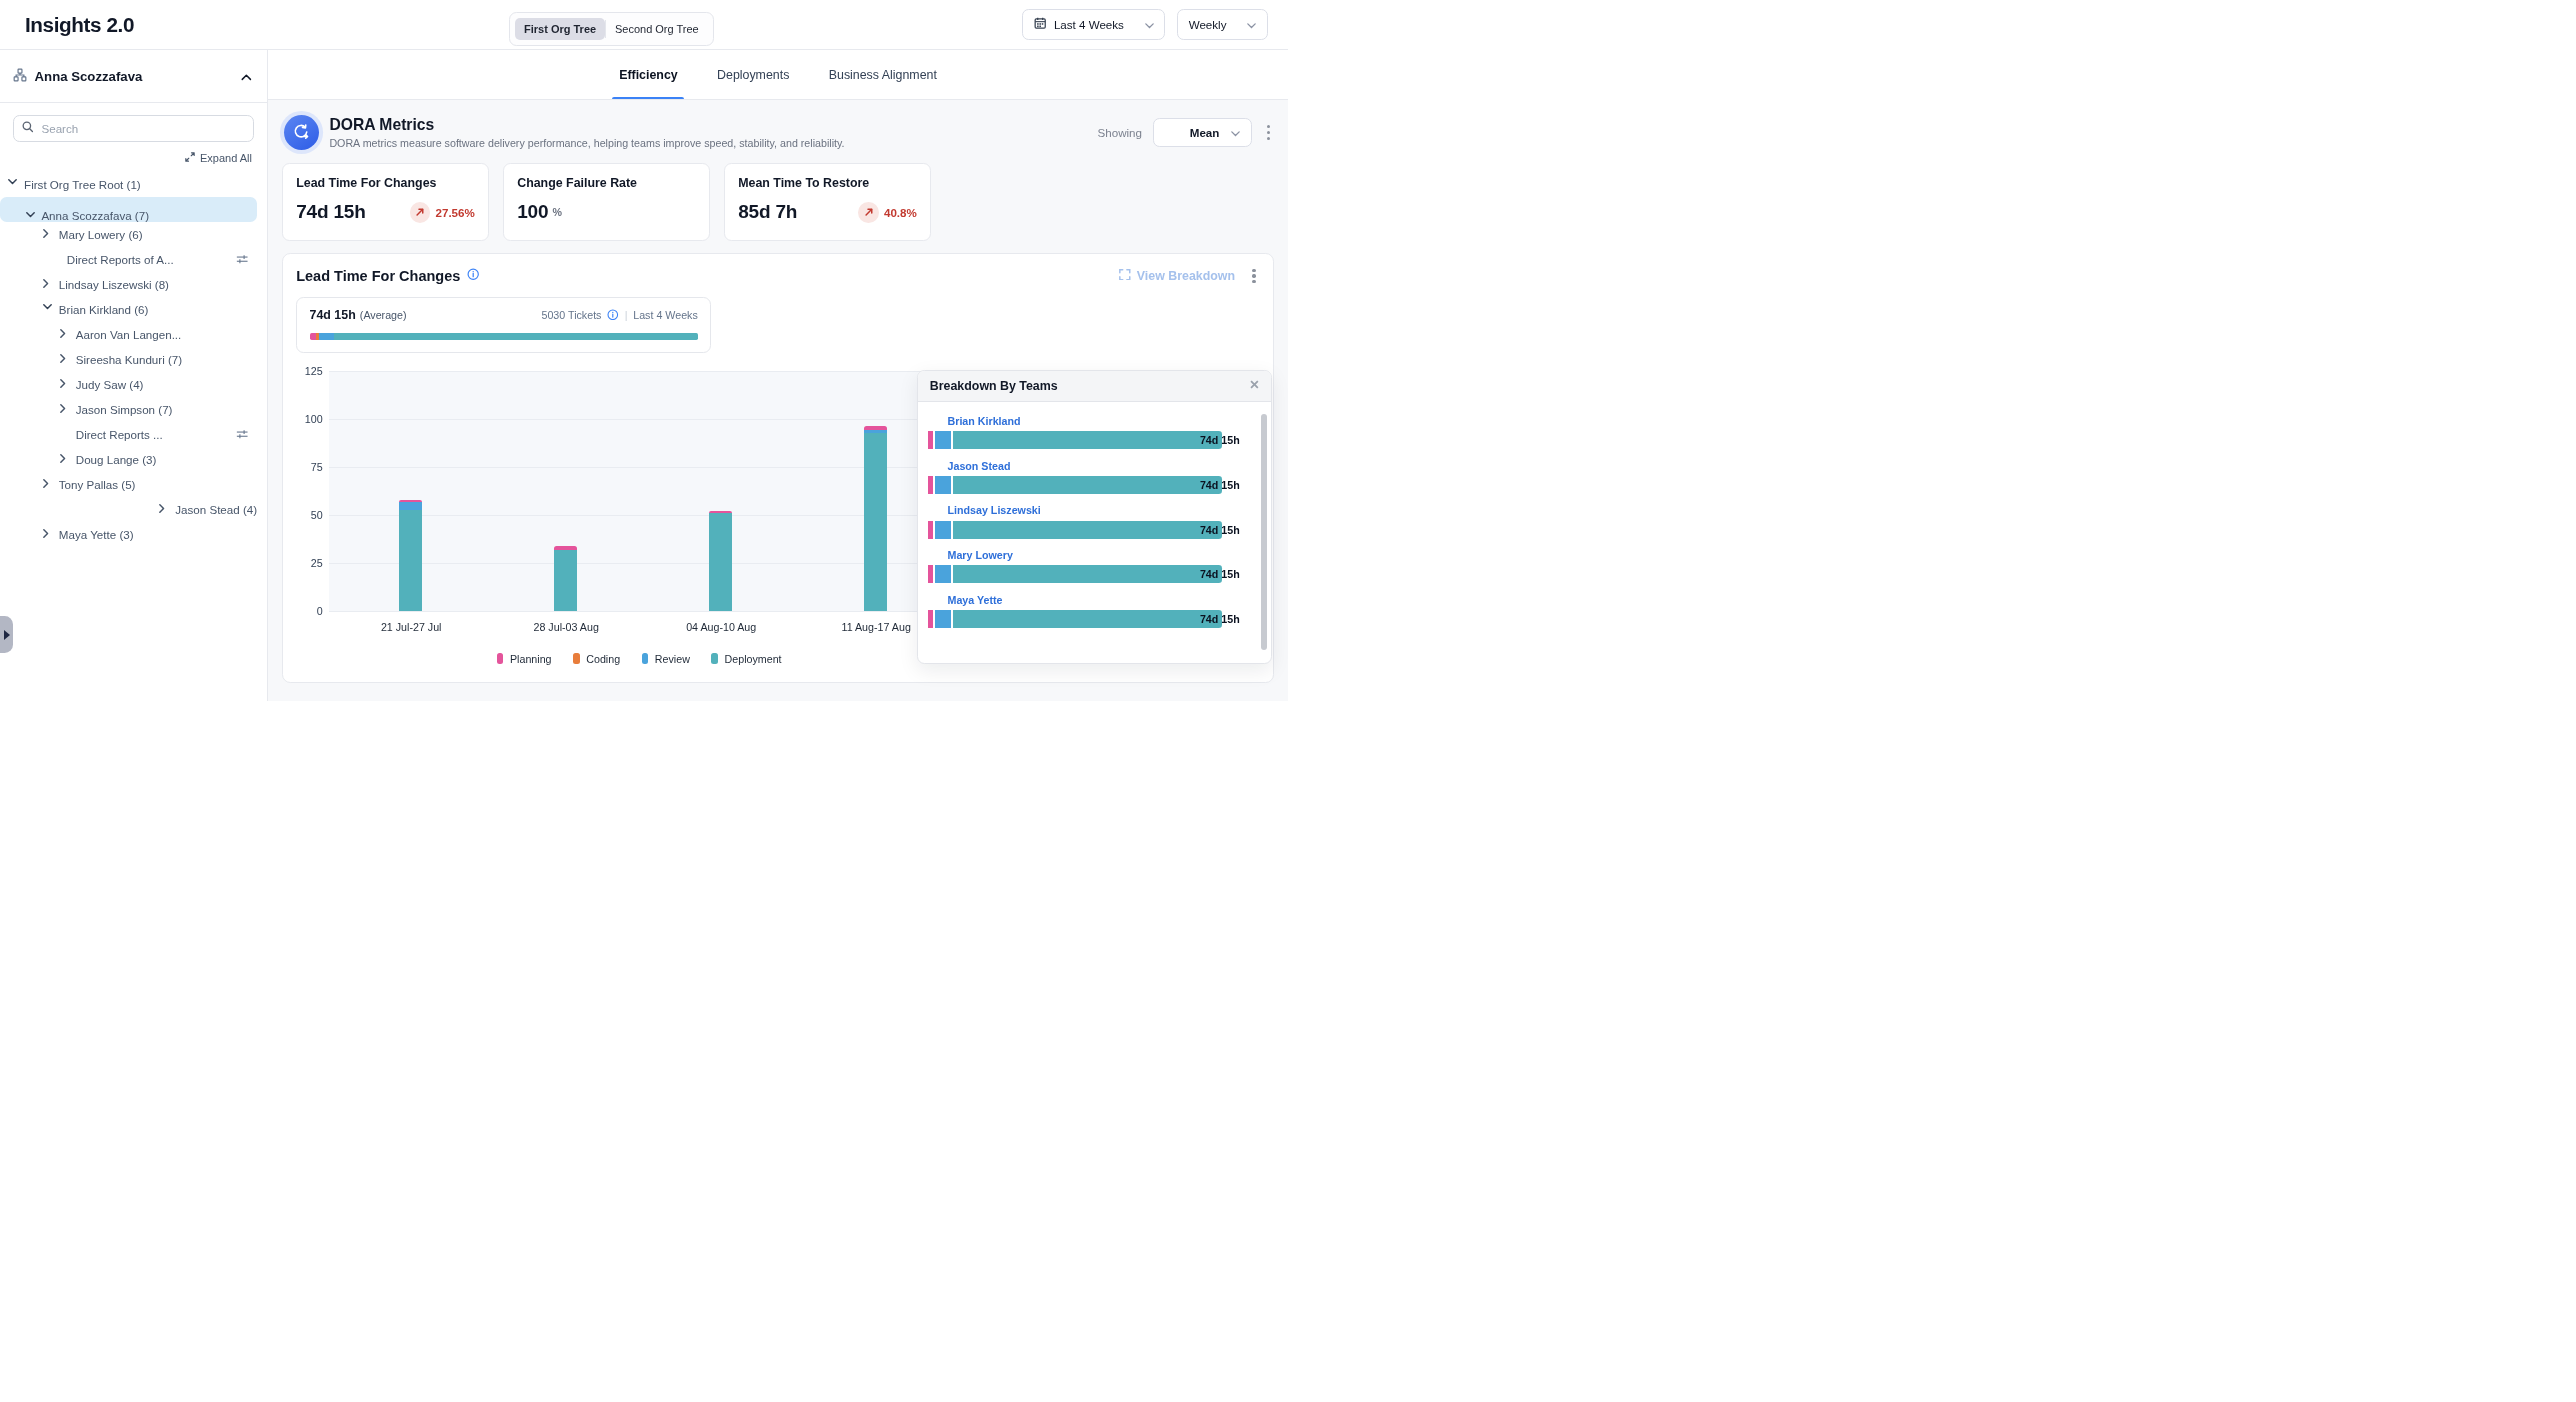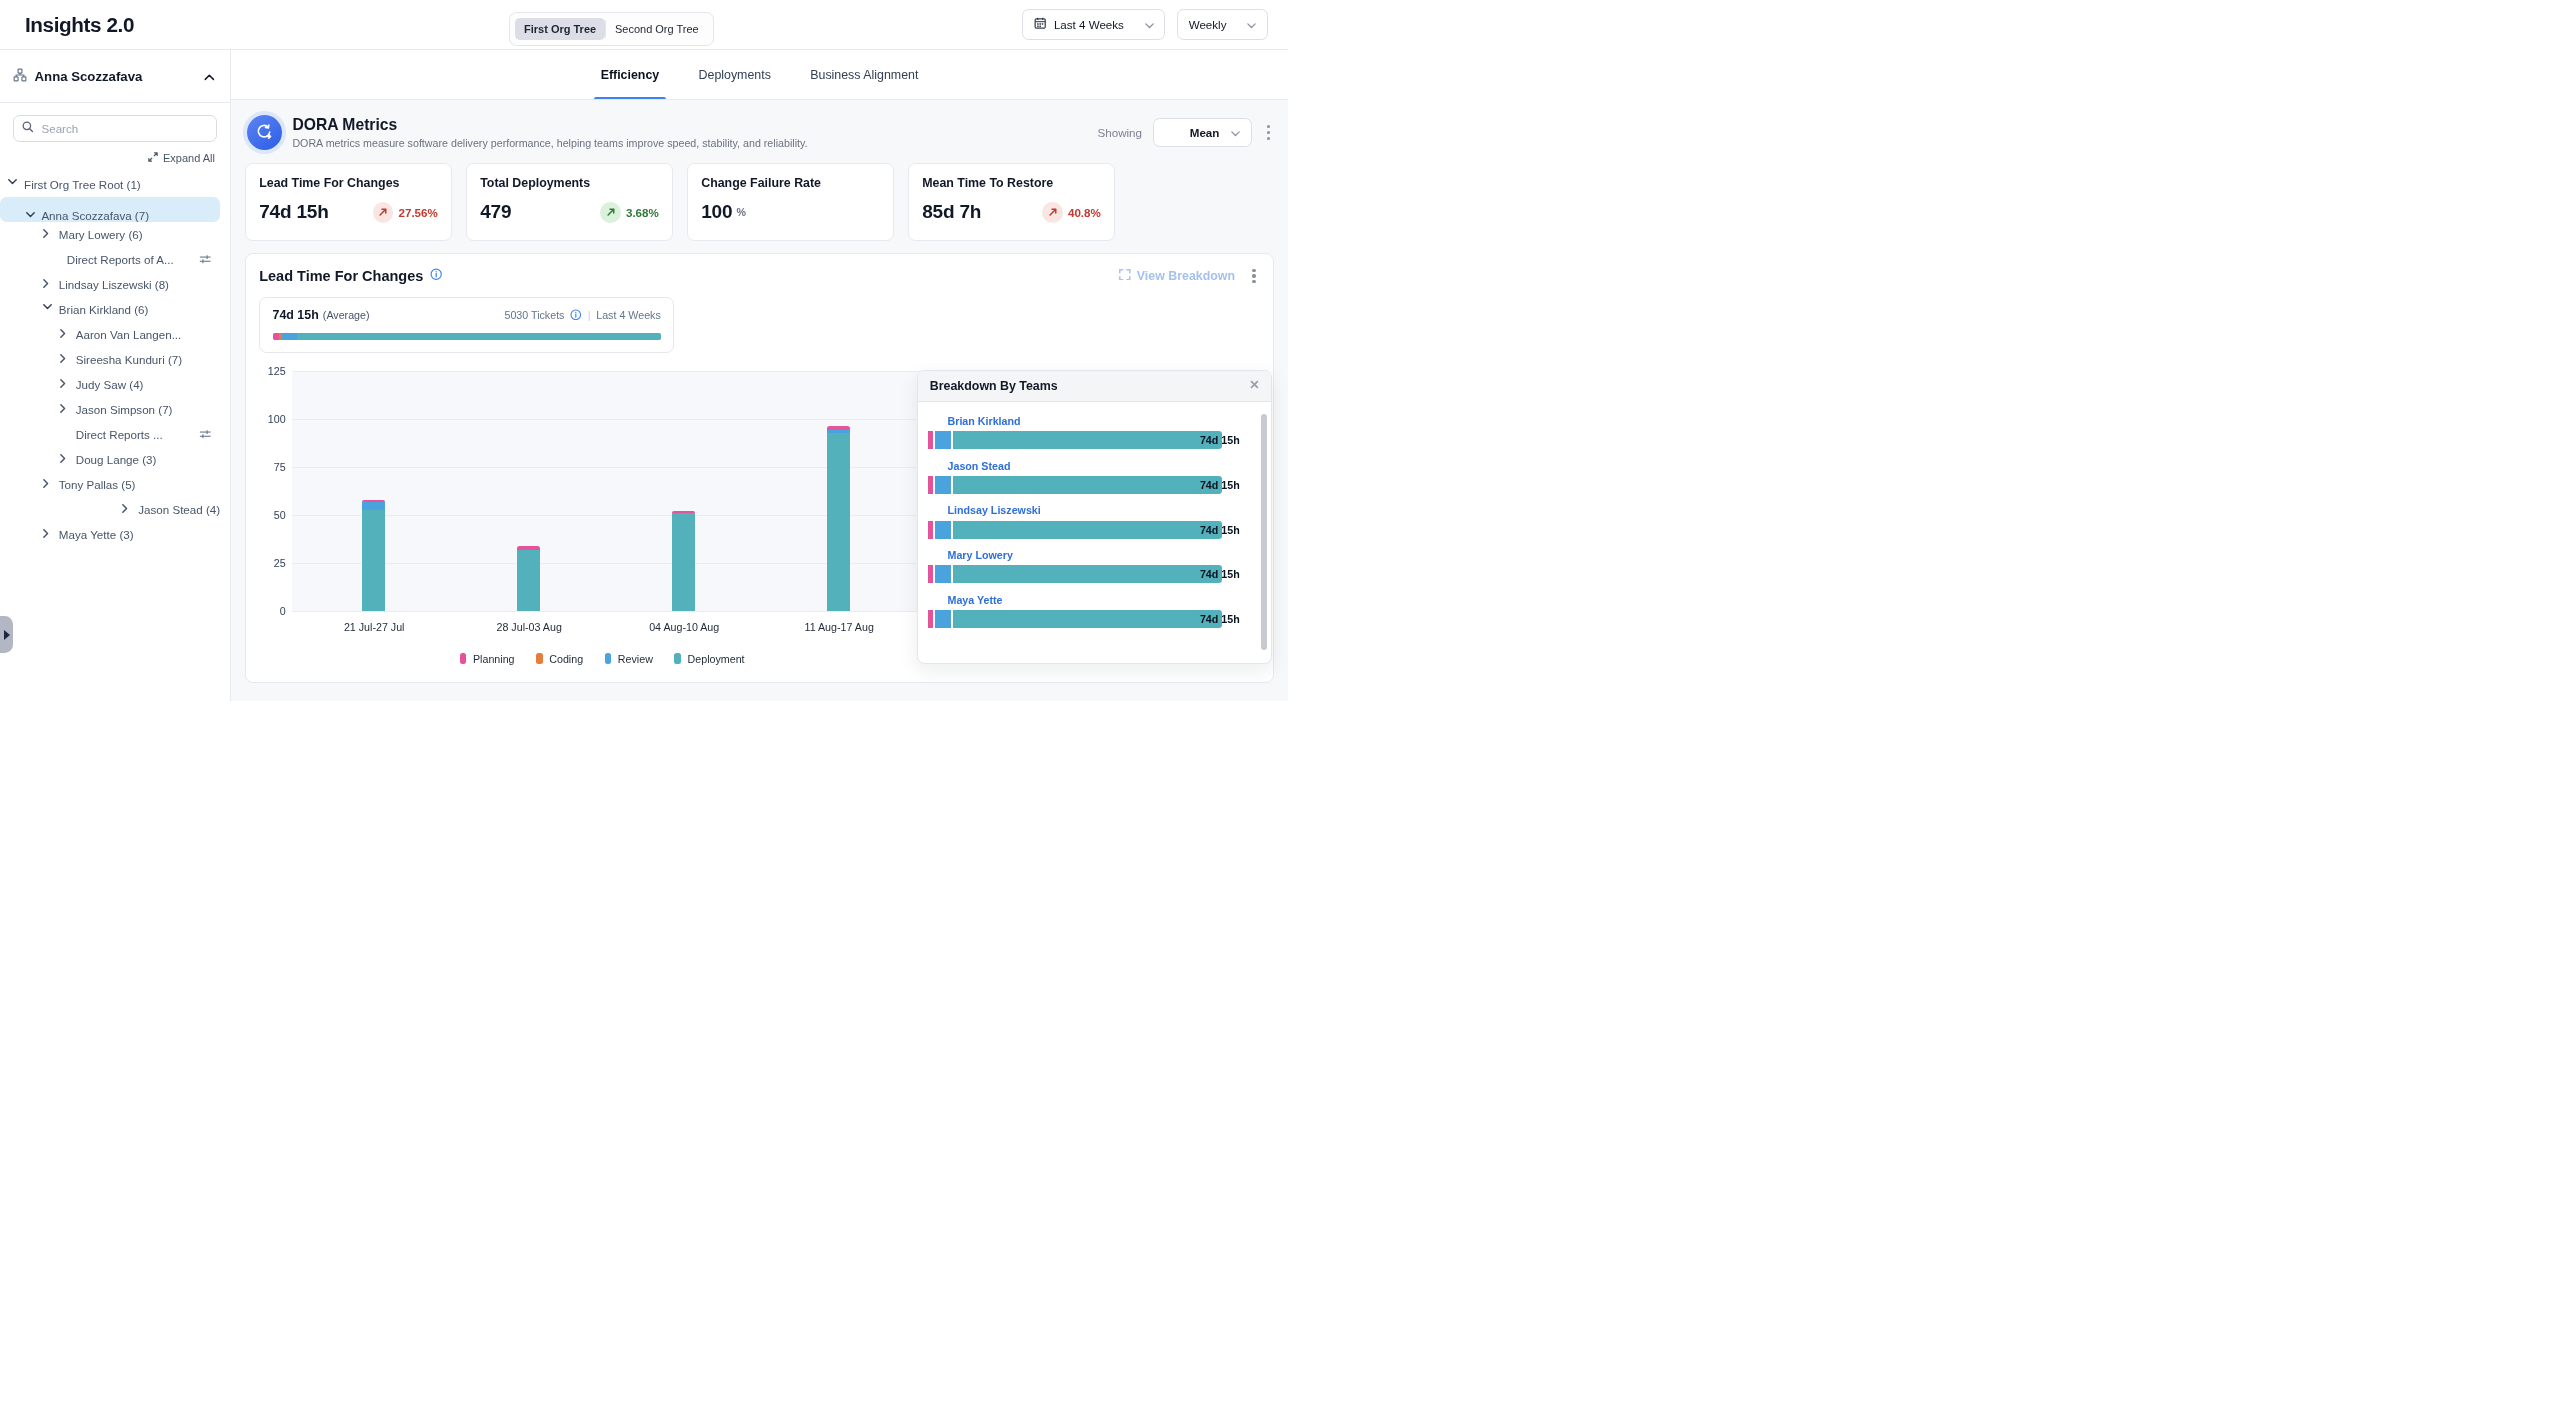--- a/index.html
+++ b/index.html
@@ -17,21 +17,21 @@
   .seg-btn.active { background:#dcdde6; font-weight:700; }
   .seg-div { width:0.8px; height:18px; background:#e4e6ec; }
   .top-right { margin-left:auto; display:flex; gap:11.6px; }
   .drop { display:flex; align-items:center; gap:7.4px; border:0.8px solid #dcdfe8;
     border-radius:6.6px; padding:7.4px 10.7px; font-size:11.6px; color:#111827; background:#fff; }
   .drop .chev { margin-left:auto; }
   .drop-date { width:143px; } .drop-week { width:91px; }
 
   
   .layout { display:flex; height:651px; }
-  .sidebar { width:231px; border-right:0.8px solid #e7e9ee; background:#fff; flex:none; }
+  .sidebar { width:268px; border-right:0.8px solid #e7e9ee; background:#fff; flex:none; }
   .side-head { height:53px; display:flex; align-items:center; gap:7.4px; padding:0 15px 0 13.2px;
     border-bottom:0.8px solid #e7e9ee; }
   .side-head .owner { font-size:13.2px; font-weight:700; }
   .side-head .chev { margin-left:auto; }
   .side-body { padding:11.6px 0 0 0; }
   .searchbox { display:flex; align-items:center; gap:7.4px; margin:0 13.2px; height:27px;
     border:0.8px solid #d7dbe2; border-radius:6.6px; padding:0 8.3px; }
   .searchbox input { border:none; outline:none; font-size:11.6px; width:100%; color:#111827;
     font-family:inherit; background:transparent; }
   .searchbox input::placeholder { color:#9aa3b0; }
@@ -389,35 +389,20 @@
                   <svg width="10" height="10" viewBox="0 0 12 12">
                     <line x1="2.5" y1="9.5" x2="9" y2="3" stroke="#c23a30" stroke-width="1.8" stroke-linecap="round"></line>
                     <polyline points="4.8,2.8 9.3,2.8 9.3,7.3" fill="none" stroke="#c23a30" stroke-width="1.8" stroke-linecap="round" stroke-linejoin="round"></polyline>
                   </svg>
                 </span>
                 <span>27.56%</span>
               </span>
             </div>
           </div>
           <div class="card">
-            <h4>Total Deployments</h4>
-            <div class="vrow">
-              <span class="val">479</span>
-              <span class="badge good">
-                <span class="circ">
-                  <svg width="10" height="10" viewBox="0 0 12 12">
-                    <line x1="2.5" y1="9.5" x2="9" y2="3" stroke="#2f7a36" stroke-width="1.8" stroke-linecap="round"></line>
-                    <polyline points="4.8,2.8 9.3,2.8 9.3,7.3" fill="none" stroke="#2f7a36" stroke-width="1.8" stroke-linecap="round" stroke-linejoin="round"></polyline>
-                  </svg>
-                </span>
-                <span>3.68%</span>
-              </span>
-            </div>
-          </div>
-          <div class="card">
             <h4>Change Failure Rate</h4>
             <div class="vrow">
               <span class="val">100</span>
               <span class="unit">%</span>
             </div>
           </div>
           <div class="card">
             <h4>Mean Time To Restore</h4>
             <div class="vrow">
               <span class="val">85d 7h</span>

